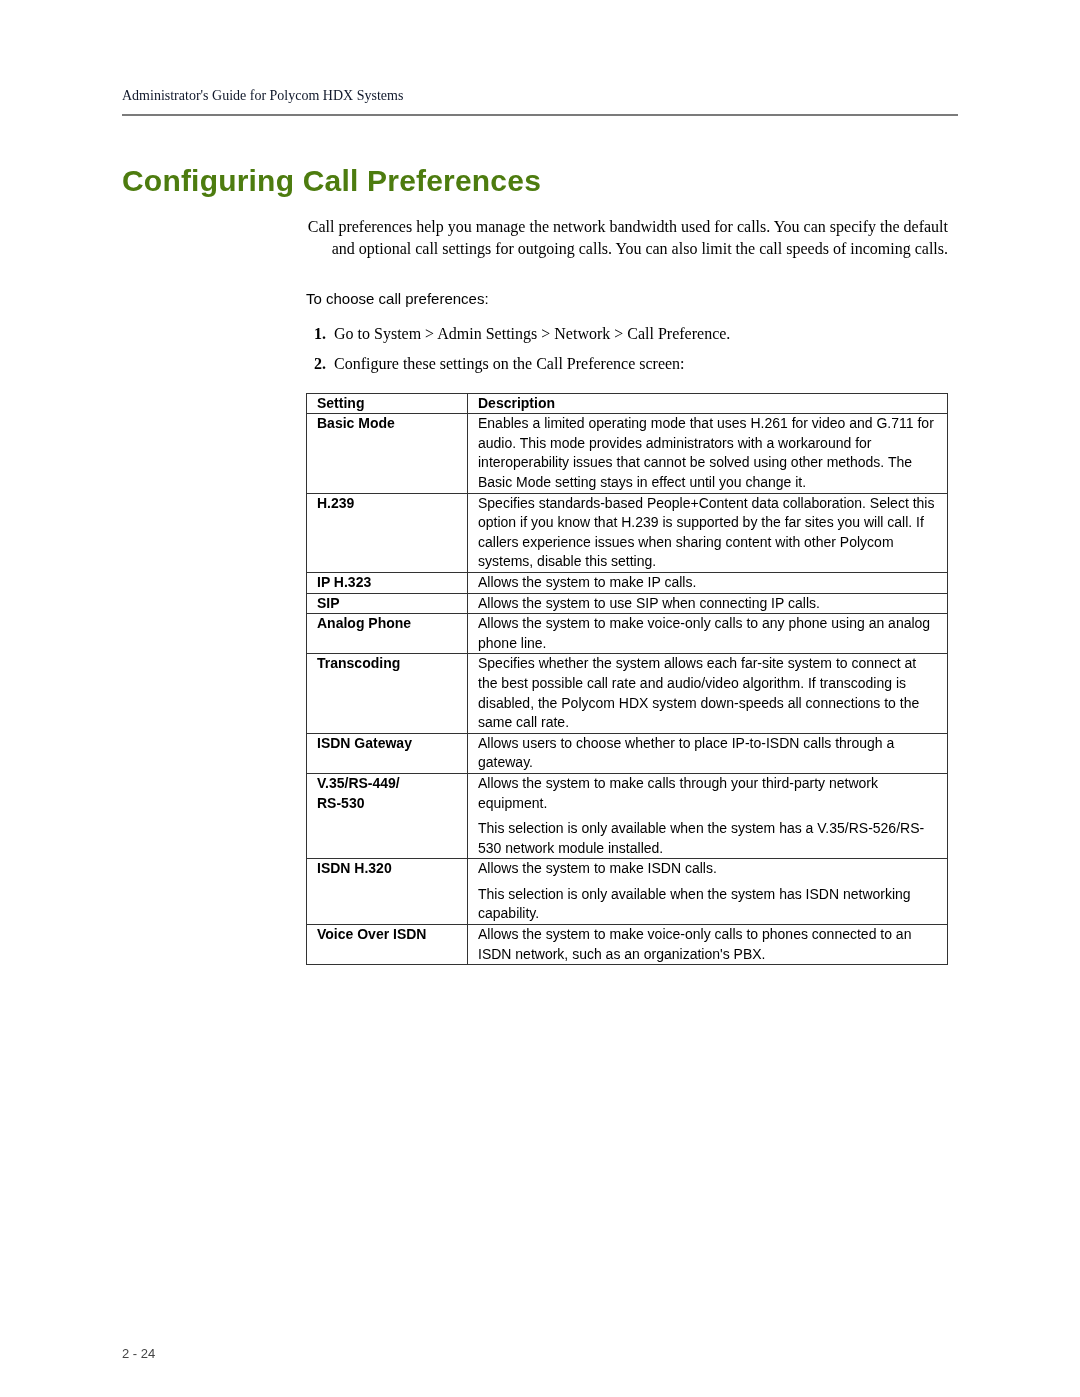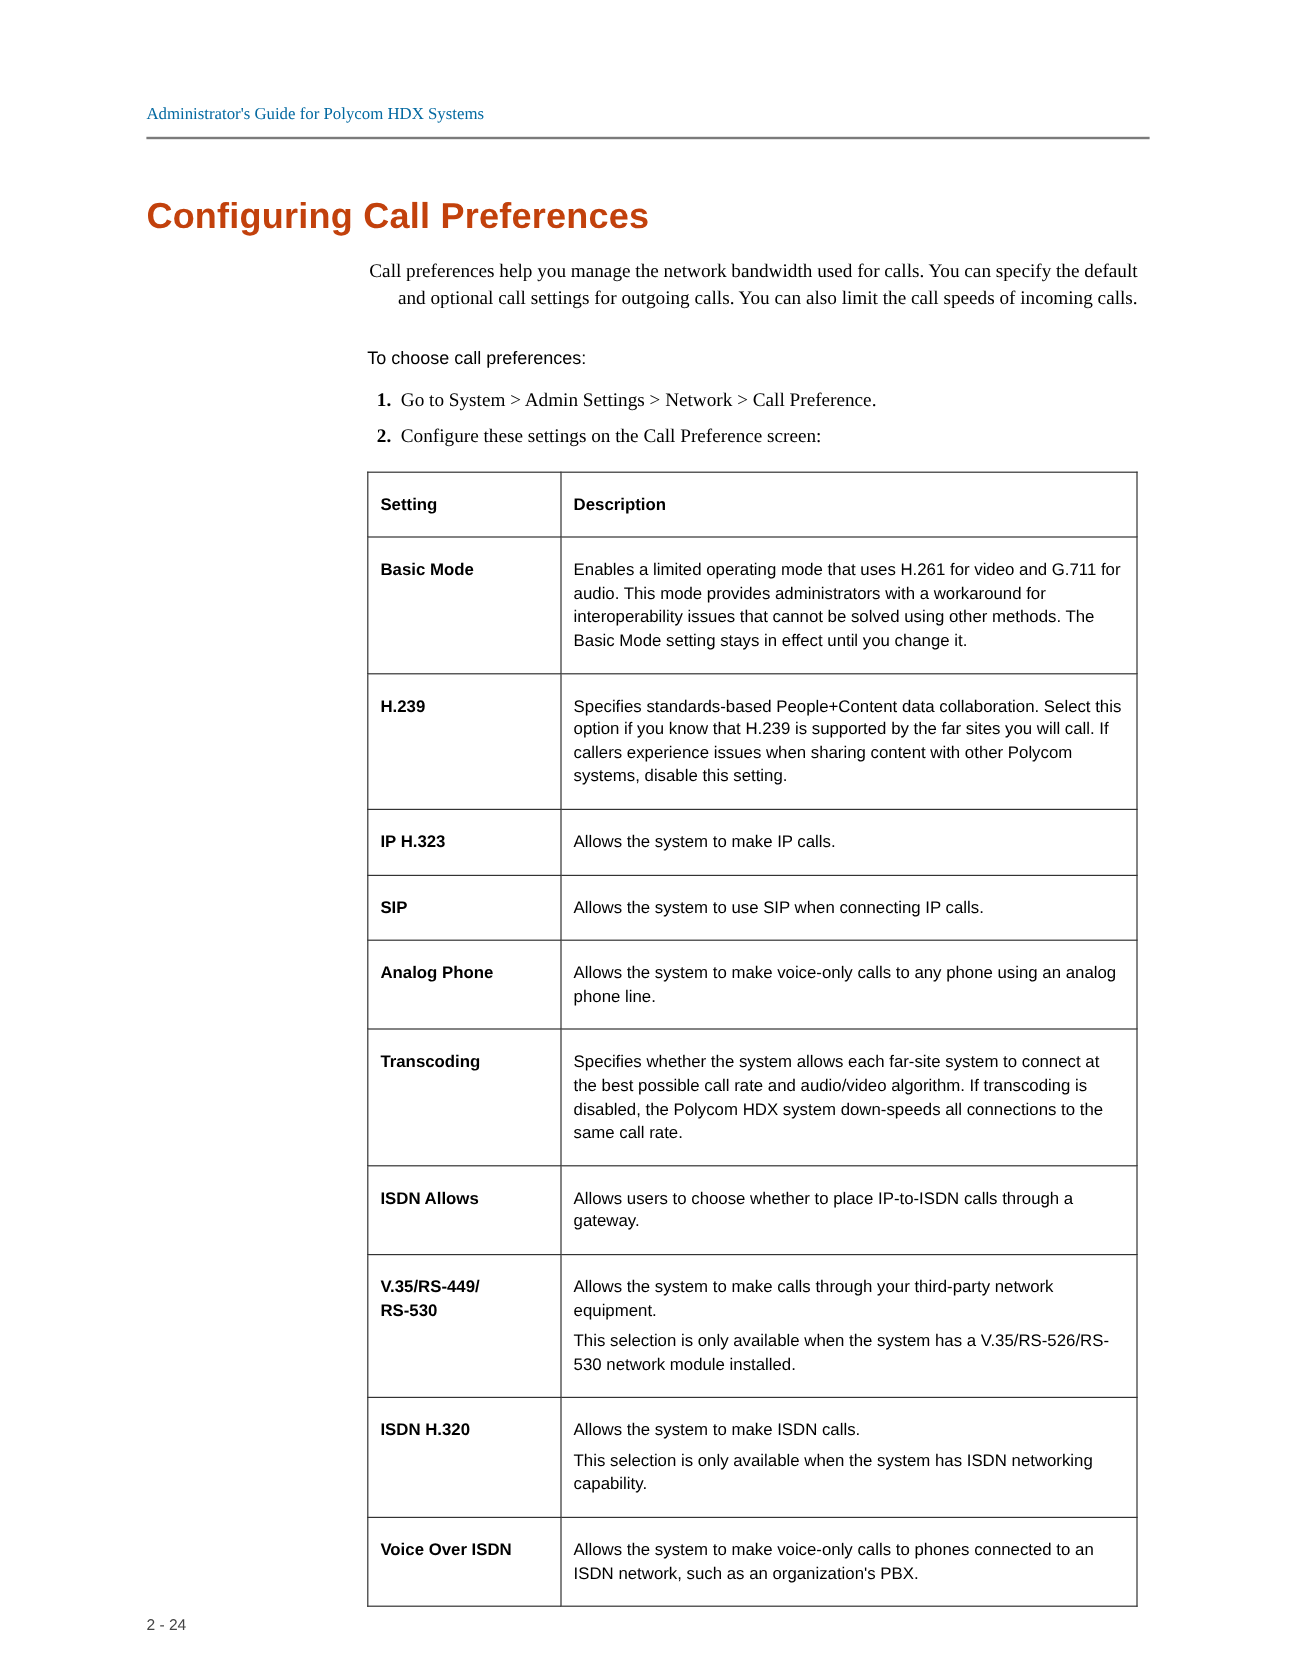--- a/index.html
+++ b/index.html
@@ -11,29 +11,29 @@
     width: 1080px;
     height: 1397px;
     margin: 0 auto;
     padding: 88px 122px 0 122px;
     box-sizing: border-box;
     position: relative;
   }
   .running-head {
     font-family: "Palatino Linotype", "Book Antiqua", Palatino, serif;
     font-size: 14px;
-    color: #0369a1;
+    color: #0f172a;
     border-bottom: 2px solid #7b7b7b;
     padding-bottom: 10px;
     margin-bottom: 48px;
   }
   h1.section-title {
     font-family: Arial, Helvetica, sans-serif;
     font-weight: bold;
-    color: #c2410c;
+    color: #4d7c0f;
     font-size: 30px;
     margin: 0 0 18px 0;
     letter-spacing: 0.2px;
   }
   .body-serif {
     font-family: "Palatino Linotype", "Book Antiqua", Palatino, serif;
     font-size: 16px;
     line-height: 1.35;
     color: #000;
     margin-left: 184px;
@@ -63,21 +63,21 @@
     width: 100%;
     border-collapse: collapse;
     font-family: Arial, Helvetica, sans-serif;
     font-size: 14px;
     line-height: 1.4;
     color: #000;
     margin-top: 8px;
   }
   table.settings th, table.settings td {
     border: 1px solid #333;
-    padding: 17px 10px;
+    padding: 0 10px;
     vertical-align: top;
     text-align: left;
   }
   table.settings th { font-weight: bold; }
   table.settings td:first-child {
     font-weight: bold;
     width: 140px;
   }
   table.settings td p { margin: 0 0 6px 0; }
   table.settings td p:last-child { margin-bottom: 0; }
@@ -149,21 +149,21 @@
               <p>Allows the system to make voice-only calls to any phone using an analog phone line.</p>
             </td>
           </tr>
           <tr>
             <td style="white-space: pre-line;">Transcoding</td>
             <td>
               <p>Specifies whether the system allows each far-site system to connect at the best possible call rate and audio/video algorithm. If transcoding is disabled, the Polycom HDX system down-speeds all connections to the same call rate.</p>
             </td>
           </tr>
           <tr>
-            <td style="white-space: pre-line;">ISDN Allows</td>
+            <td style="white-space: pre-line;">ISDN Gateway</td>
             <td>
               <p>Allows users to choose whether to place IP-to-ISDN calls through a gateway.</p>
             </td>
           </tr>
           <tr>
             <td style="white-space: pre-line;">V.35/RS-449/
 RS-530</td>
             <td>
               <p>Allows the system to make calls through your third-party network equipment.</p>
               <p>This selection is only available when the system has a V.35/RS-526/RS-530 network module installed.</p>

